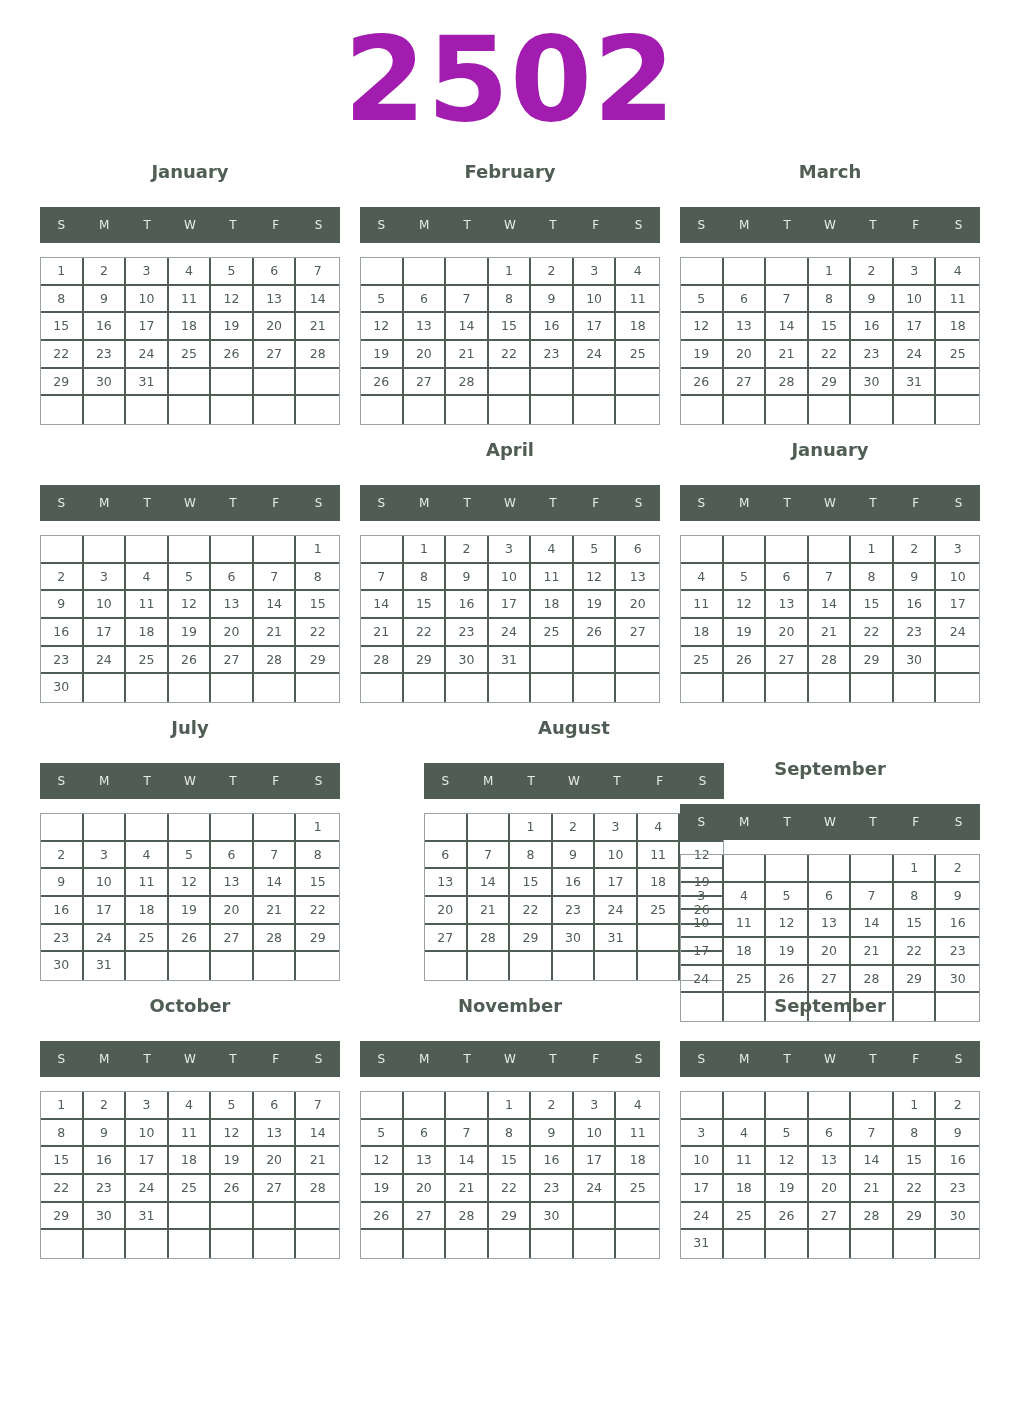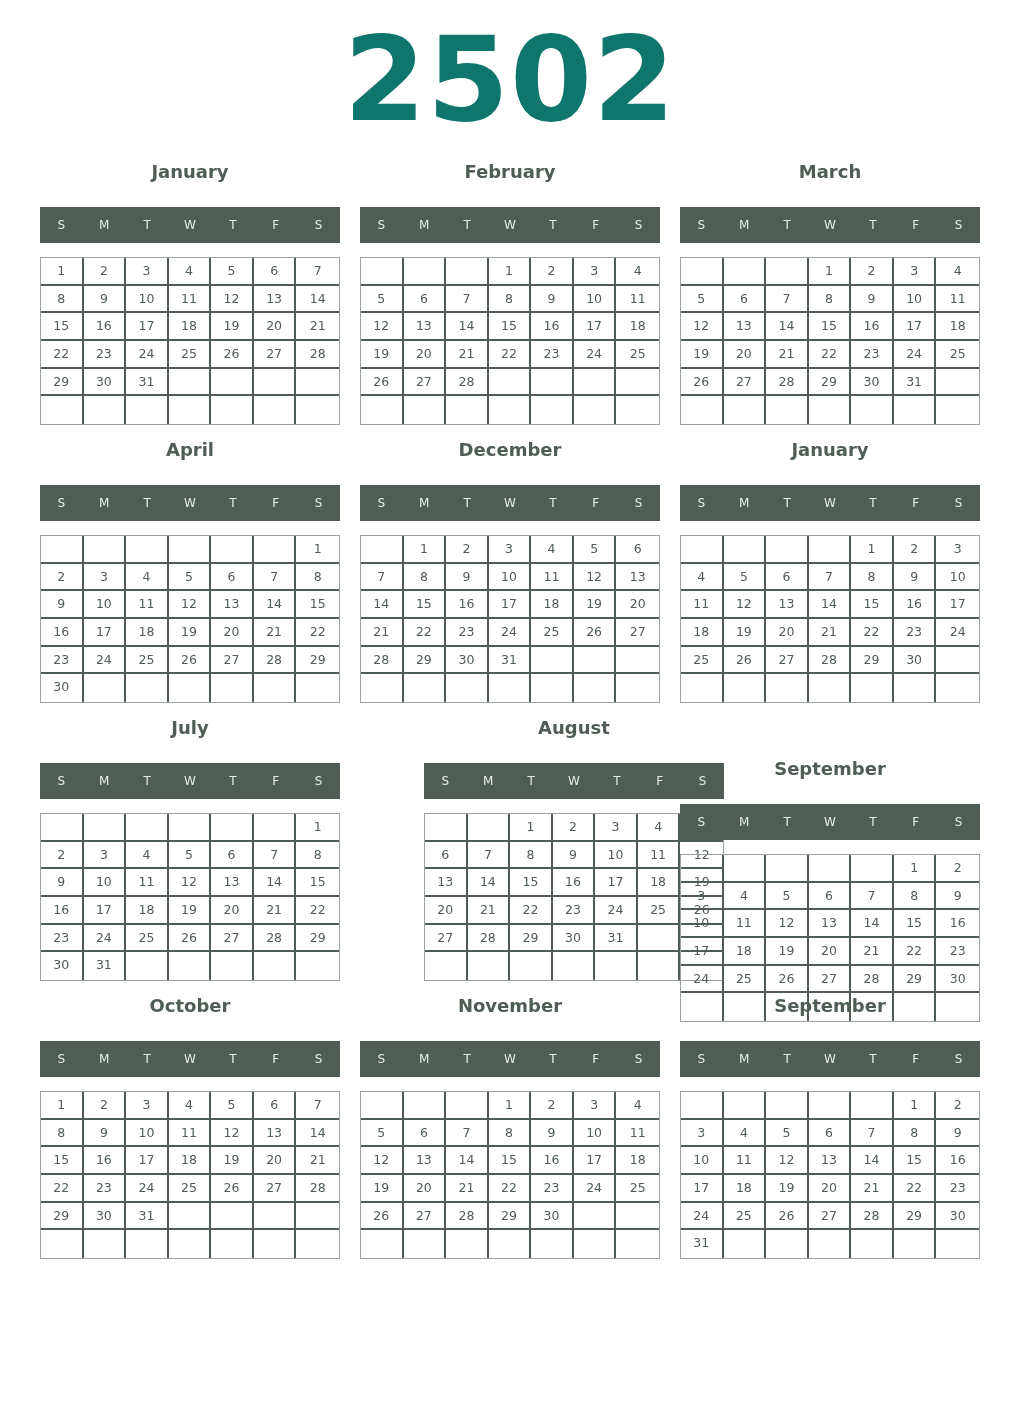--- a/index.html
+++ b/index.html
@@ -1,19 +1,19 @@
 <!DOCTYPE html>
 <html><head>
 <meta charset="utf-8">
 <style>
   html, body { margin: 0; padding: 0; background: #ffffff; }
   body { width: 1020px; height: 1412px; position: relative; overflow: hidden;
          font-family: "DejaVu Sans", sans-serif; color: #4f5d54; }
   .year { position: absolute; left: 0; top: 14px; width: 1020px; text-align: center;
-          font-size: 118px; font-weight: bold; color: #0f766e; line-height: 130px; letter-spacing: 1px; }
+          font-size: 118px; font-weight: bold; color: #a21caf; line-height: 130px; letter-spacing: 1px; }
   .month { position: absolute; width: 288px; height: 270px; }
   .month-title { position: absolute; left: 0; top: 5px; width: 300px; text-align: center;
                  font-size: 18px; font-weight: bold; color: #4f5d54; line-height: 24px; }
   .dow { position: absolute; left: 0; top: 52px; width: 300px; height: 36px; background: #4f5d54;
          display: grid; grid-template-columns: repeat(7, 1fr); }
   .dow span { color: #e8ece9; font-size: 12px; text-align: center; line-height: 36px; }
   .grid { position: absolute; left: 0; top: 102px; width: 298px; height: 166px;
           border: 1px solid #9aa39e; display: grid;
           grid-template-columns: repeat(7, 1fr); grid-template-rows: repeat(6, 1fr); }
   .cell { border-right: 2px solid #4f5d54; border-bottom: 2px solid #4f5d54;
@@ -188,21 +188,20 @@
         <div class="cell c0 r5"></div>
         <div class="cell c1 r5"></div>
         <div class="cell c2 r5"></div>
         <div class="cell c3 r5"></div>
         <div class="cell c4 r5"></div>
         <div class="cell c5 r5"></div>
         <div class="cell c6 r5"></div>
       </div>
     </div>
     <div class="month" style="left: 40px; top: 433px;">
-      <div class="month-title">April</div>
       <div class="dow">
         <span>S</span>
         <span>M</span>
         <span>T</span>
         <span>W</span>
         <span>T</span>
         <span>F</span>
         <span>S</span>
       </div>
       <div class="grid">
@@ -244,21 +243,21 @@
         <div class="cell c0 r5">30</div>
         <div class="cell c1 r5"></div>
         <div class="cell c2 r5"></div>
         <div class="cell c3 r5"></div>
         <div class="cell c4 r5"></div>
         <div class="cell c5 r5"></div>
         <div class="cell c6 r5"></div>
       </div>
     </div>
     <div class="month" style="left: 360px; top: 433px;">
-      <div class="month-title">December</div>
+      <div class="month-title">April</div>
       <div class="dow">
         <span>S</span>
         <span>M</span>
         <span>T</span>
         <span>W</span>
         <span>T</span>
         <span>F</span>
         <span>S</span>
       </div>
       <div class="grid">

